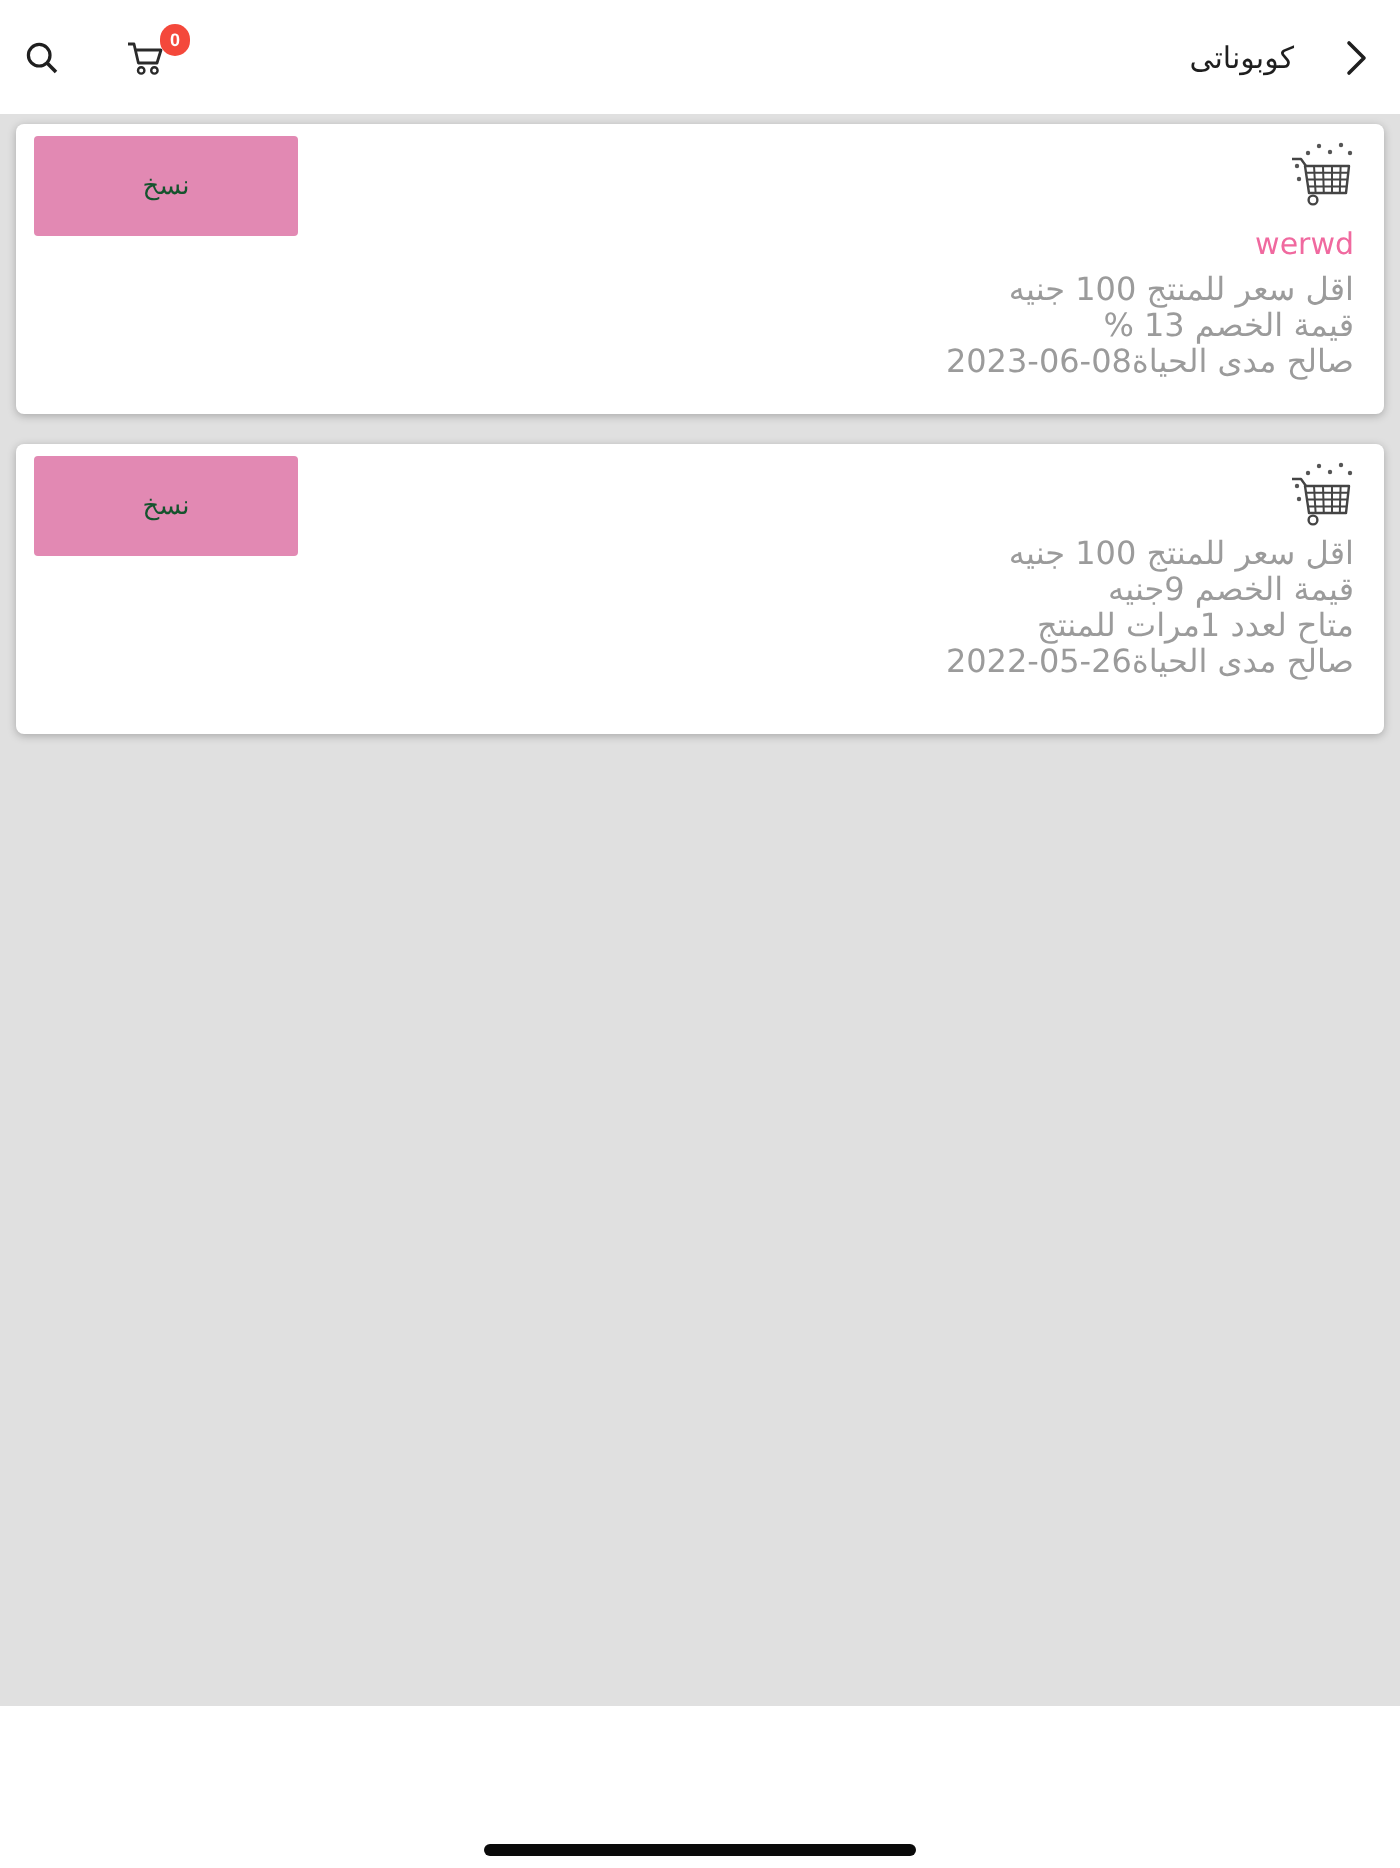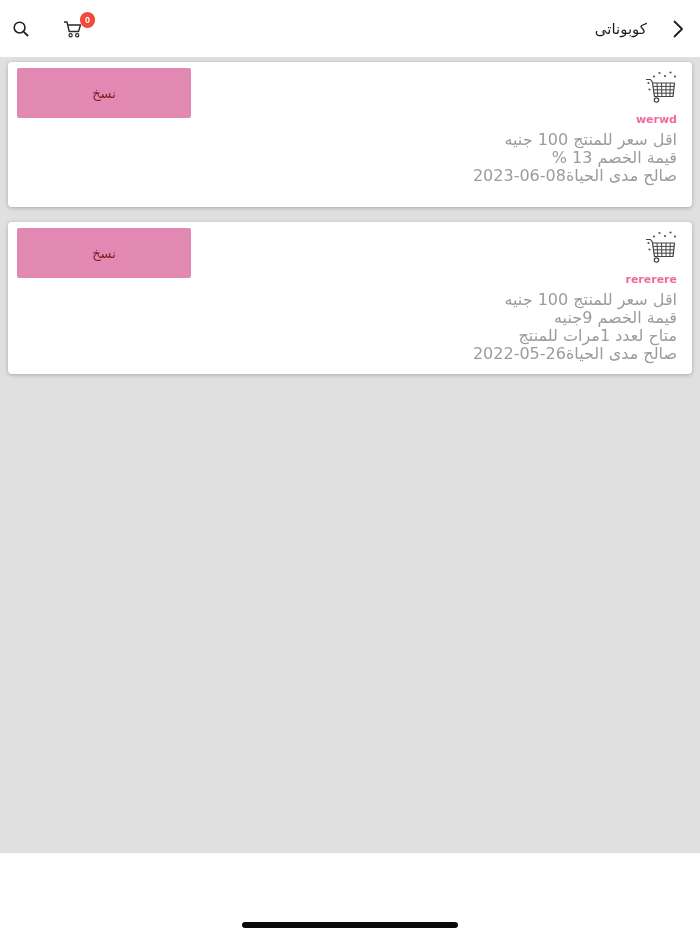--- a/index.html
+++ b/index.html
@@ -15,25 +15,25 @@
            background:#f4483b; color:#ffffff; border-radius:9px; font-size:9px; line-height:16px;
            text-align:center; font-weight:bold; }
   .spacer { flex:1; }
   .appbar-title { font-size:15px; font-weight:400; color:#1f1f1f; letter-spacing:0;text-align:center; }
   .back-btn { margin-left:22px; margin-right:2px; }
 
   
   .content { flex:1; background:#e0e0e0; padding-top:5px; overflow:hidden; }
   .card { background:#ffffff; border-radius:4px; margin:0 8px 15px 8px; position:relative;
           box-shadow:0 1px 4px rgba(0,0,0,0.25); padding:8px 15px 11px 15px; min-height:145px; }
-  .copy-btn { position:absolute; top:6px; left:9px; width:174px; height:50px; background:#e289b3;
-              border:none; border-radius:2px; color:#7f1d1d; font-size:13px; font-family:inherit; cursor:pointer; }
+  .copy-btn { position:absolute; top:6px; left:9px; width:132px; height:50px; background:#e289b3;
+              border:none; border-radius:2px; color:#14532d; font-size:13px; font-family:inherit; cursor:pointer; }
   .coupon-info { direction:rtl; text-align:right; }
   .big-cart { display:inline-block; }
-  .coupon-code { color:#f0699f; font-size:11px; margin:5px 0 5px 0; direction:ltr;font-weight:bold; }
+  .coupon-code { color:#f0699f; font-size:15px; margin:5px 0 5px 0; direction:ltr; }
   .coupon-line { color:#9b9b9b; font-size:16px; line-height:18px; }
 
   
   .bottom { height:81px; flex:0 0 81px; background:#ffffff; display:flex; align-items:flex-end; justify-content:center; padding-bottom:6px; }
   .home-indicator { width:216px; height:6px; background:#0a0a0a; border-radius:3px; cursor:pointer; }
 
   svg { display:block; }
 </style>
 </head>
 <body>
@@ -114,21 +114,20 @@
           <path d="M13.5 13 H35.5 L34 26.5 H15.5 Z" stroke="#444" stroke-width="1.2" stroke-linejoin="round"></path>
           <line x1="18" y1="13" x2="18.8" y2="26.5" stroke="#444" stroke-width="1"></line>
           <line x1="22.5" y1="13" x2="22.9" y2="26.5" stroke="#444" stroke-width="1"></line>
           <line x1="27" y1="13" x2="27" y2="26.5" stroke="#444" stroke-width="1"></line>
           <line x1="31.3" y1="13" x2="30.9" y2="26.5" stroke="#444" stroke-width="1"></line>
           <line x1="13.9" y1="16.4" x2="35.1" y2="16.4" stroke="#444" stroke-width="1"></line>
           <line x1="14.3" y1="19.8" x2="34.7" y2="19.8" stroke="#444" stroke-width="1"></line>
           <line x1="14.7" y1="23.2" x2="34.3" y2="23.2" stroke="#444" stroke-width="1"></line>
           <circle cx="17.5" cy="30" r="2.2" stroke="#444" stroke-width="1.2"></circle>
         </svg>
-        <div class="coupon-code">rererere</div>
         <div class="coupon-line">اقل سعر للمنتج 100 جنيه</div>
         <div class="coupon-line">قيمة الخصم 9جنيه</div>
         <div class="coupon-line">متاح لعدد 1مرات للمنتج</div>
         <div class="coupon-line">صالح مدى الحياة26-05-2022</div>
       </div>
     </section>
 
   </main>
 
   <footer class="bottom">

